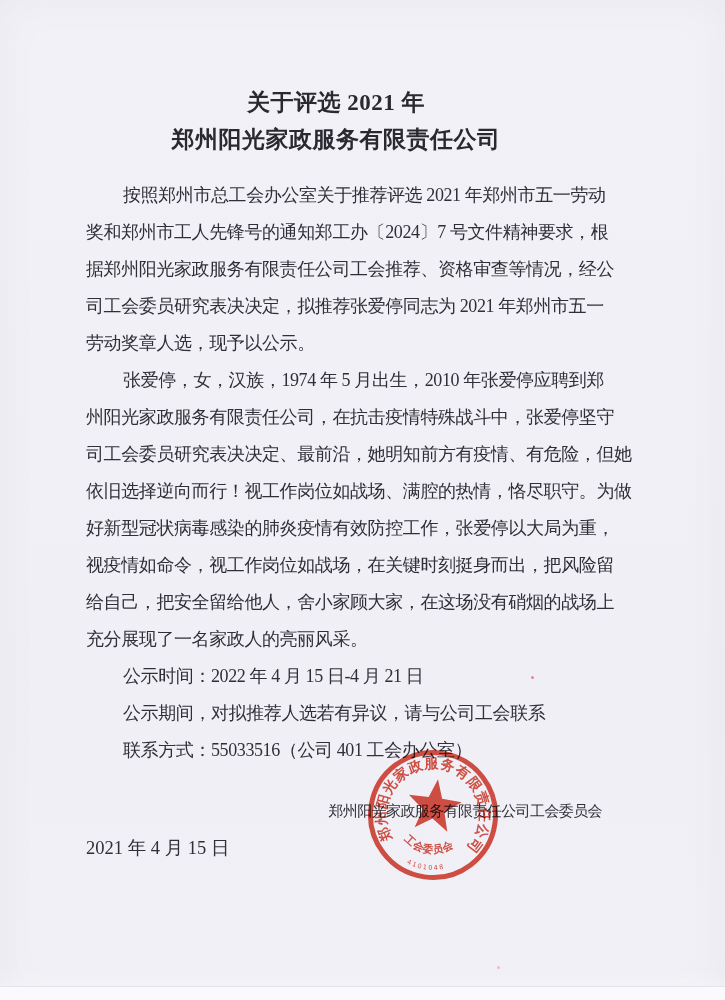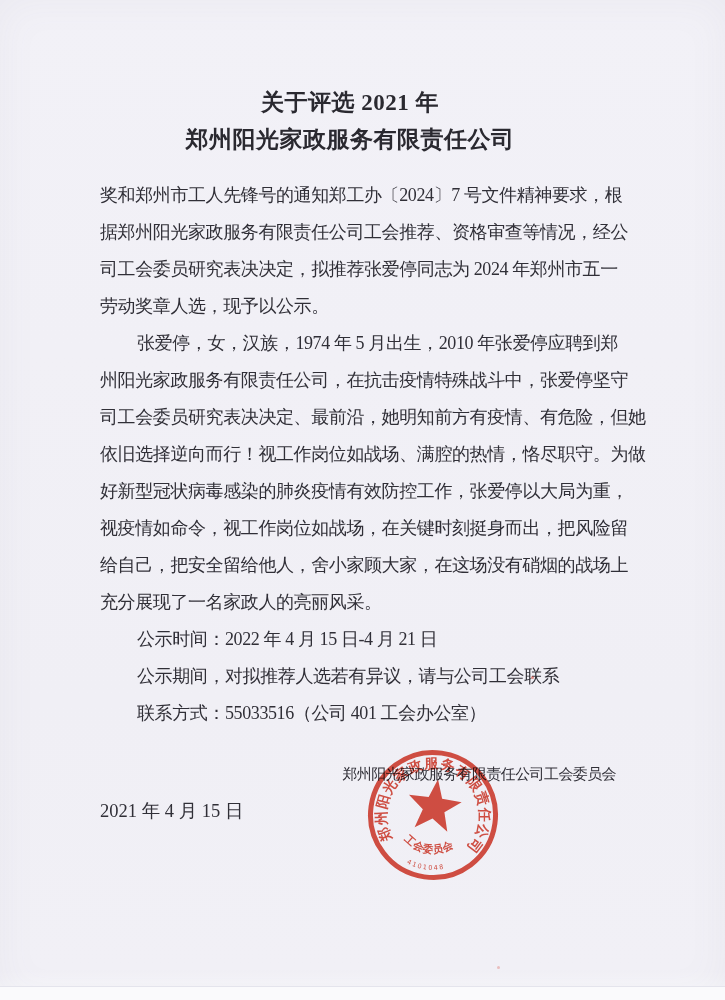--- a/index.html
+++ b/index.html
@@ -14,21 +14,21 @@
     margin: 0 auto;
     background: #f1f0f6;
     background-image: linear-gradient(180deg, #f2f1f7 0%, #f0eff5 70%, #f1f0f6 97%, #f8f8fb 100%);
     overflow: hidden;
     font-family: "Liberation Serif", "DejaVu Serif", serif;
     color: #2e2d35;
     box-shadow: inset 0 0 40px rgba(120,120,140,0.06);
   }
   .content {
     position: absolute;
-    left: 100px;
+    left: 86px;
     top: 84px;
     width: 520px;
   }
   .title {
     font-size: 23px;
     font-weight: 700;
     line-height: 37px;
     text-align: center;
     letter-spacing: 0.5px;
     transform: translateX(-10px);
@@ -97,23 +97,24 @@
 <body>
 
 <div class="page">
 
   <div class="content">
 
     <div class="title">关于评选 2021 年</div>
     <div class="title">郑州阳光家政服务有限责任公司</div>
 
     <div class="body-block">
+      <div class="line indent">按照郑州市总工会办公室关于推荐评选 2021 年郑州市五一劳动</div>
       <div class="line">奖和郑州市工人先锋号的通知郑工办〔2024〕7 号文件精神要求，根</div>
       <div class="line">据郑州阳光家政服务有限责任公司工会推荐、资格审查等情况，经公</div>
-      <div class="line">司工会委员研究表决决定，拟推荐张爱停同志为 2024 年郑州市五一</div>
+      <div class="line">司工会委员研究表决决定，拟推荐张爱停同志为 2021 年郑州市五一</div>
       <div class="line">劳动奖章人选，现予以公示。</div>
       <div class="line indent">张爱停，女，汉族，1974 年 5 月出生，2010 年张爱停应聘到郑</div>
       <div class="line">州阳光家政服务有限责任公司，在抗击疫情特殊战斗中，张爱停坚守</div>
       <div class="line">司工会委员研究表决决定、最前沿，她明知前方有疫情、有危险，但她</div>
       <div class="line">依旧选择逆向而行！视工作岗位如战场、满腔的热情，恪尽职守。为做</div>
       <div class="line">好新型冠状病毒感染的肺炎疫情有效防控工作，张爱停以大局为重，</div>
       <div class="line">视疫情如命令，视工作岗位如战场，在关键时刻挺身而出，把风险留</div>
       <div class="line">给自己，把安全留给他人，舍小家顾大家，在这场没有硝烟的战场上</div>
       <div class="line">充分展现了一名家政人的亮丽风采。</div>
       <div class="line indent">公示时间：2022 年 4 月 15 日-4 月 21 日</div>

